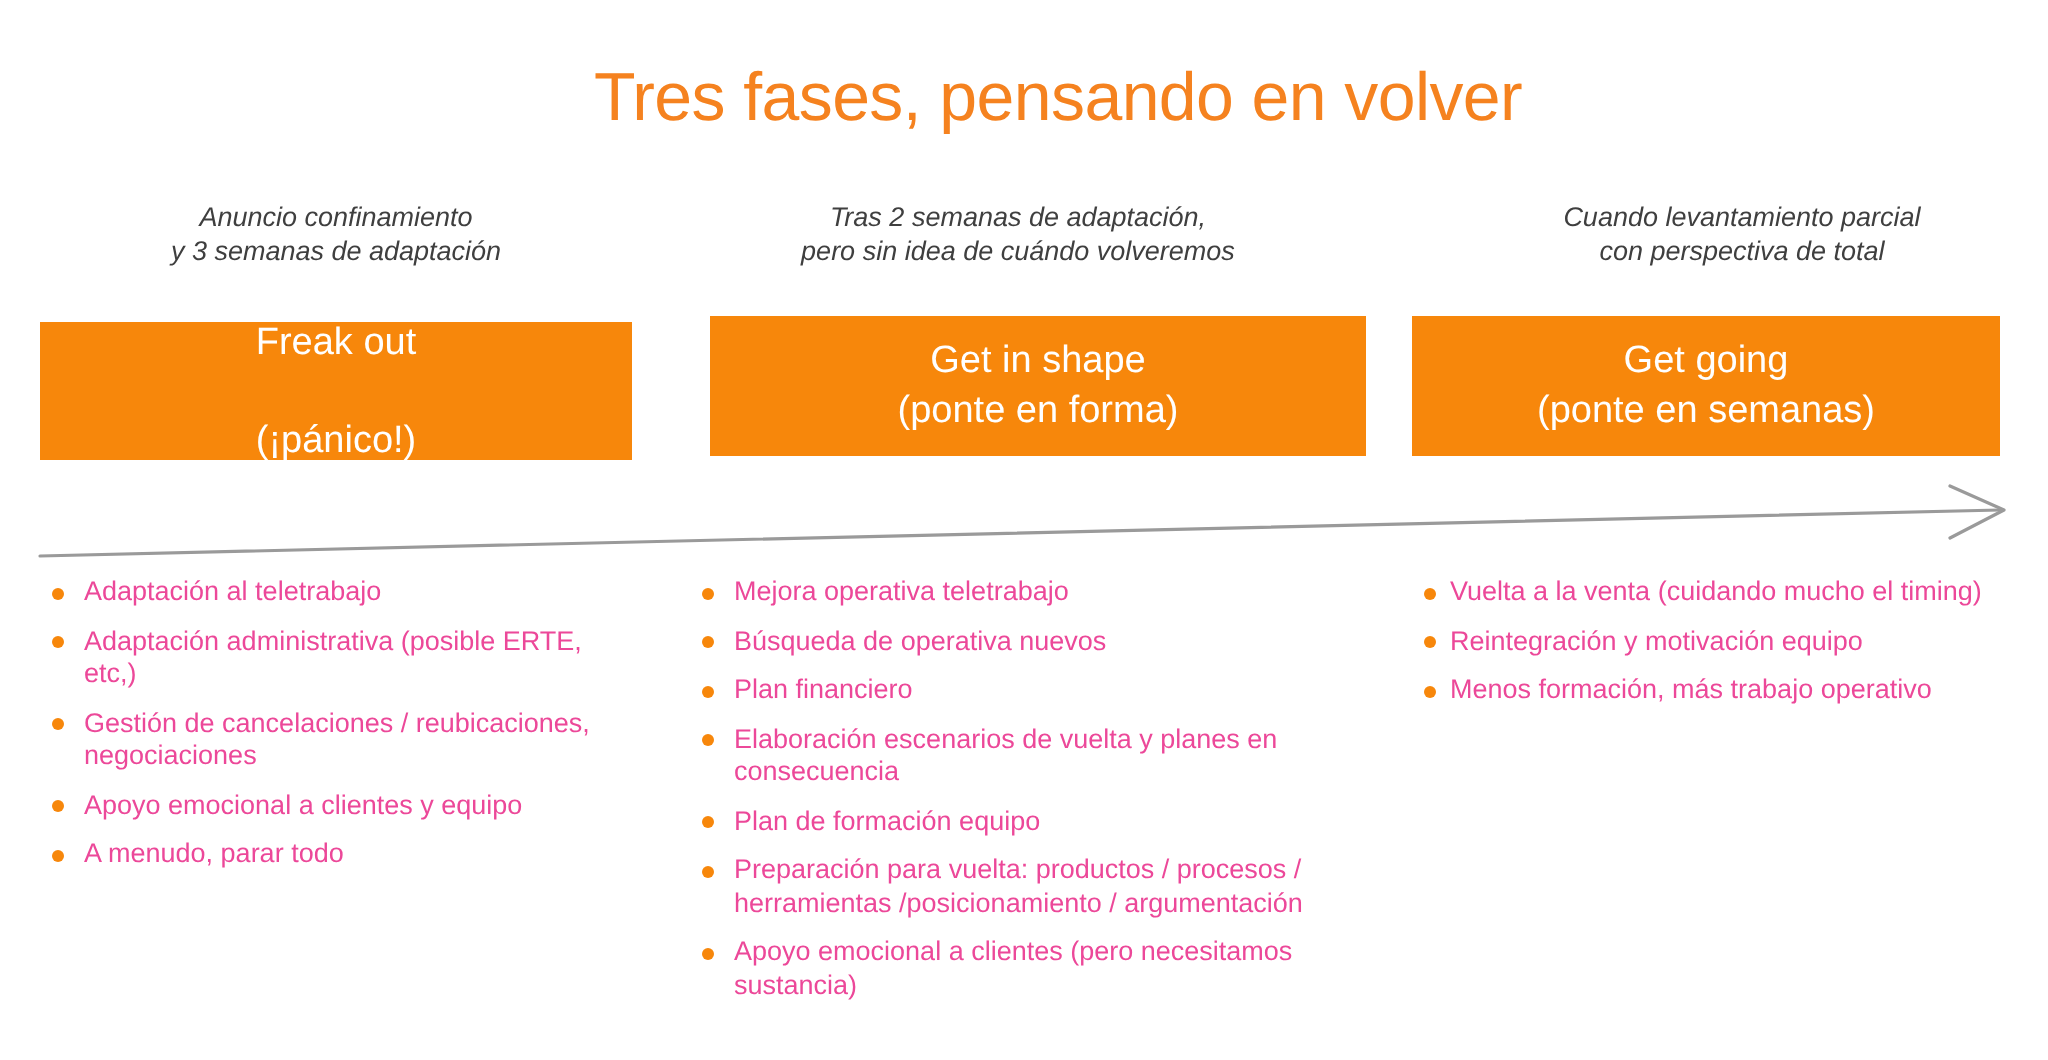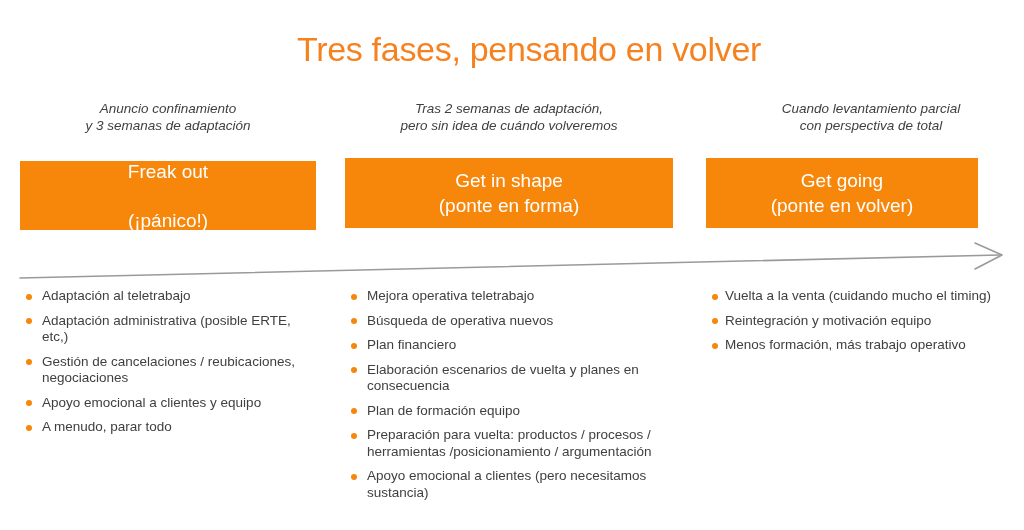--- a/index.html
+++ b/index.html
@@ -54,37 +54,37 @@
     display: flex;
     flex-direction: column;
     align-items: center;
     justify-content: center;
     font-size: 19px;
     line-height: 25px;
     text-align: center;
   }
   .phase-box span { display: block; }
   .box-1 { left: 20px;  top: 161px; width: 296px; height: 69px; gap: 24px; }
-  .box-2 { left: 345px; top: 158px; width: 328px; height: 70px; }
-  .box-3 { left: 706px; top: 158px; width: 272px; height: 70px; }
+  .box-2 { left: 355px; top: 158px; width: 328px; height: 70px; }
+  .box-3 { left: 706px; top: 158px; width: 294px; height: 70px; }
 
   .arrow-svg {
     position: absolute;
     left: 0;
     top: 240px;
     width: 1024px;
     height: 48px;
   }
 
   .bullets {
     position: absolute;
     top: 288px;
     font-size: 13.5px;
     line-height: 16.5px;
-    color: #404040;
+    color: #ec4899;
   }
   .col-1 { left: 26px;  width: 290px; }
   .col-2 { left: 351px; width: 326px; }
   .col-3 { left: 712px; width: 296px; }
 
   .bullet-item {
     position: relative;
     padding-left: 16px;
     margin-bottom: 8px;
   }
@@ -125,21 +125,21 @@
   <div class="phase-box box-1">
     <span>Freak out</span>
     <span>(¡pánico!)</span>
   </div>
   <div class="phase-box box-2">
     <span>Get in shape</span>
     <span>(ponte en forma)</span>
   </div>
   <div class="phase-box box-3">
     <span>Get going</span>
-    <span>(ponte en volver)</span>
+    <span>(ponte en semanas)</span>
   </div>
 
   <svg class="arrow-svg" viewBox="0 0 1024 48">
     <line x1="20" y1="38" x2="1000" y2="15" stroke="#9A9A9A" stroke-width="1.6" stroke-linecap="round"></line>
     <polyline points="975,3 1002,15 975,29" fill="none" stroke="#9A9A9A" stroke-width="1.6" stroke-linecap="round" stroke-linejoin="round"></polyline>
   </svg>
 
   <div class="bullets col-1">
     <div class="bullet-item">
       <span class="bullet-dot"></span>

